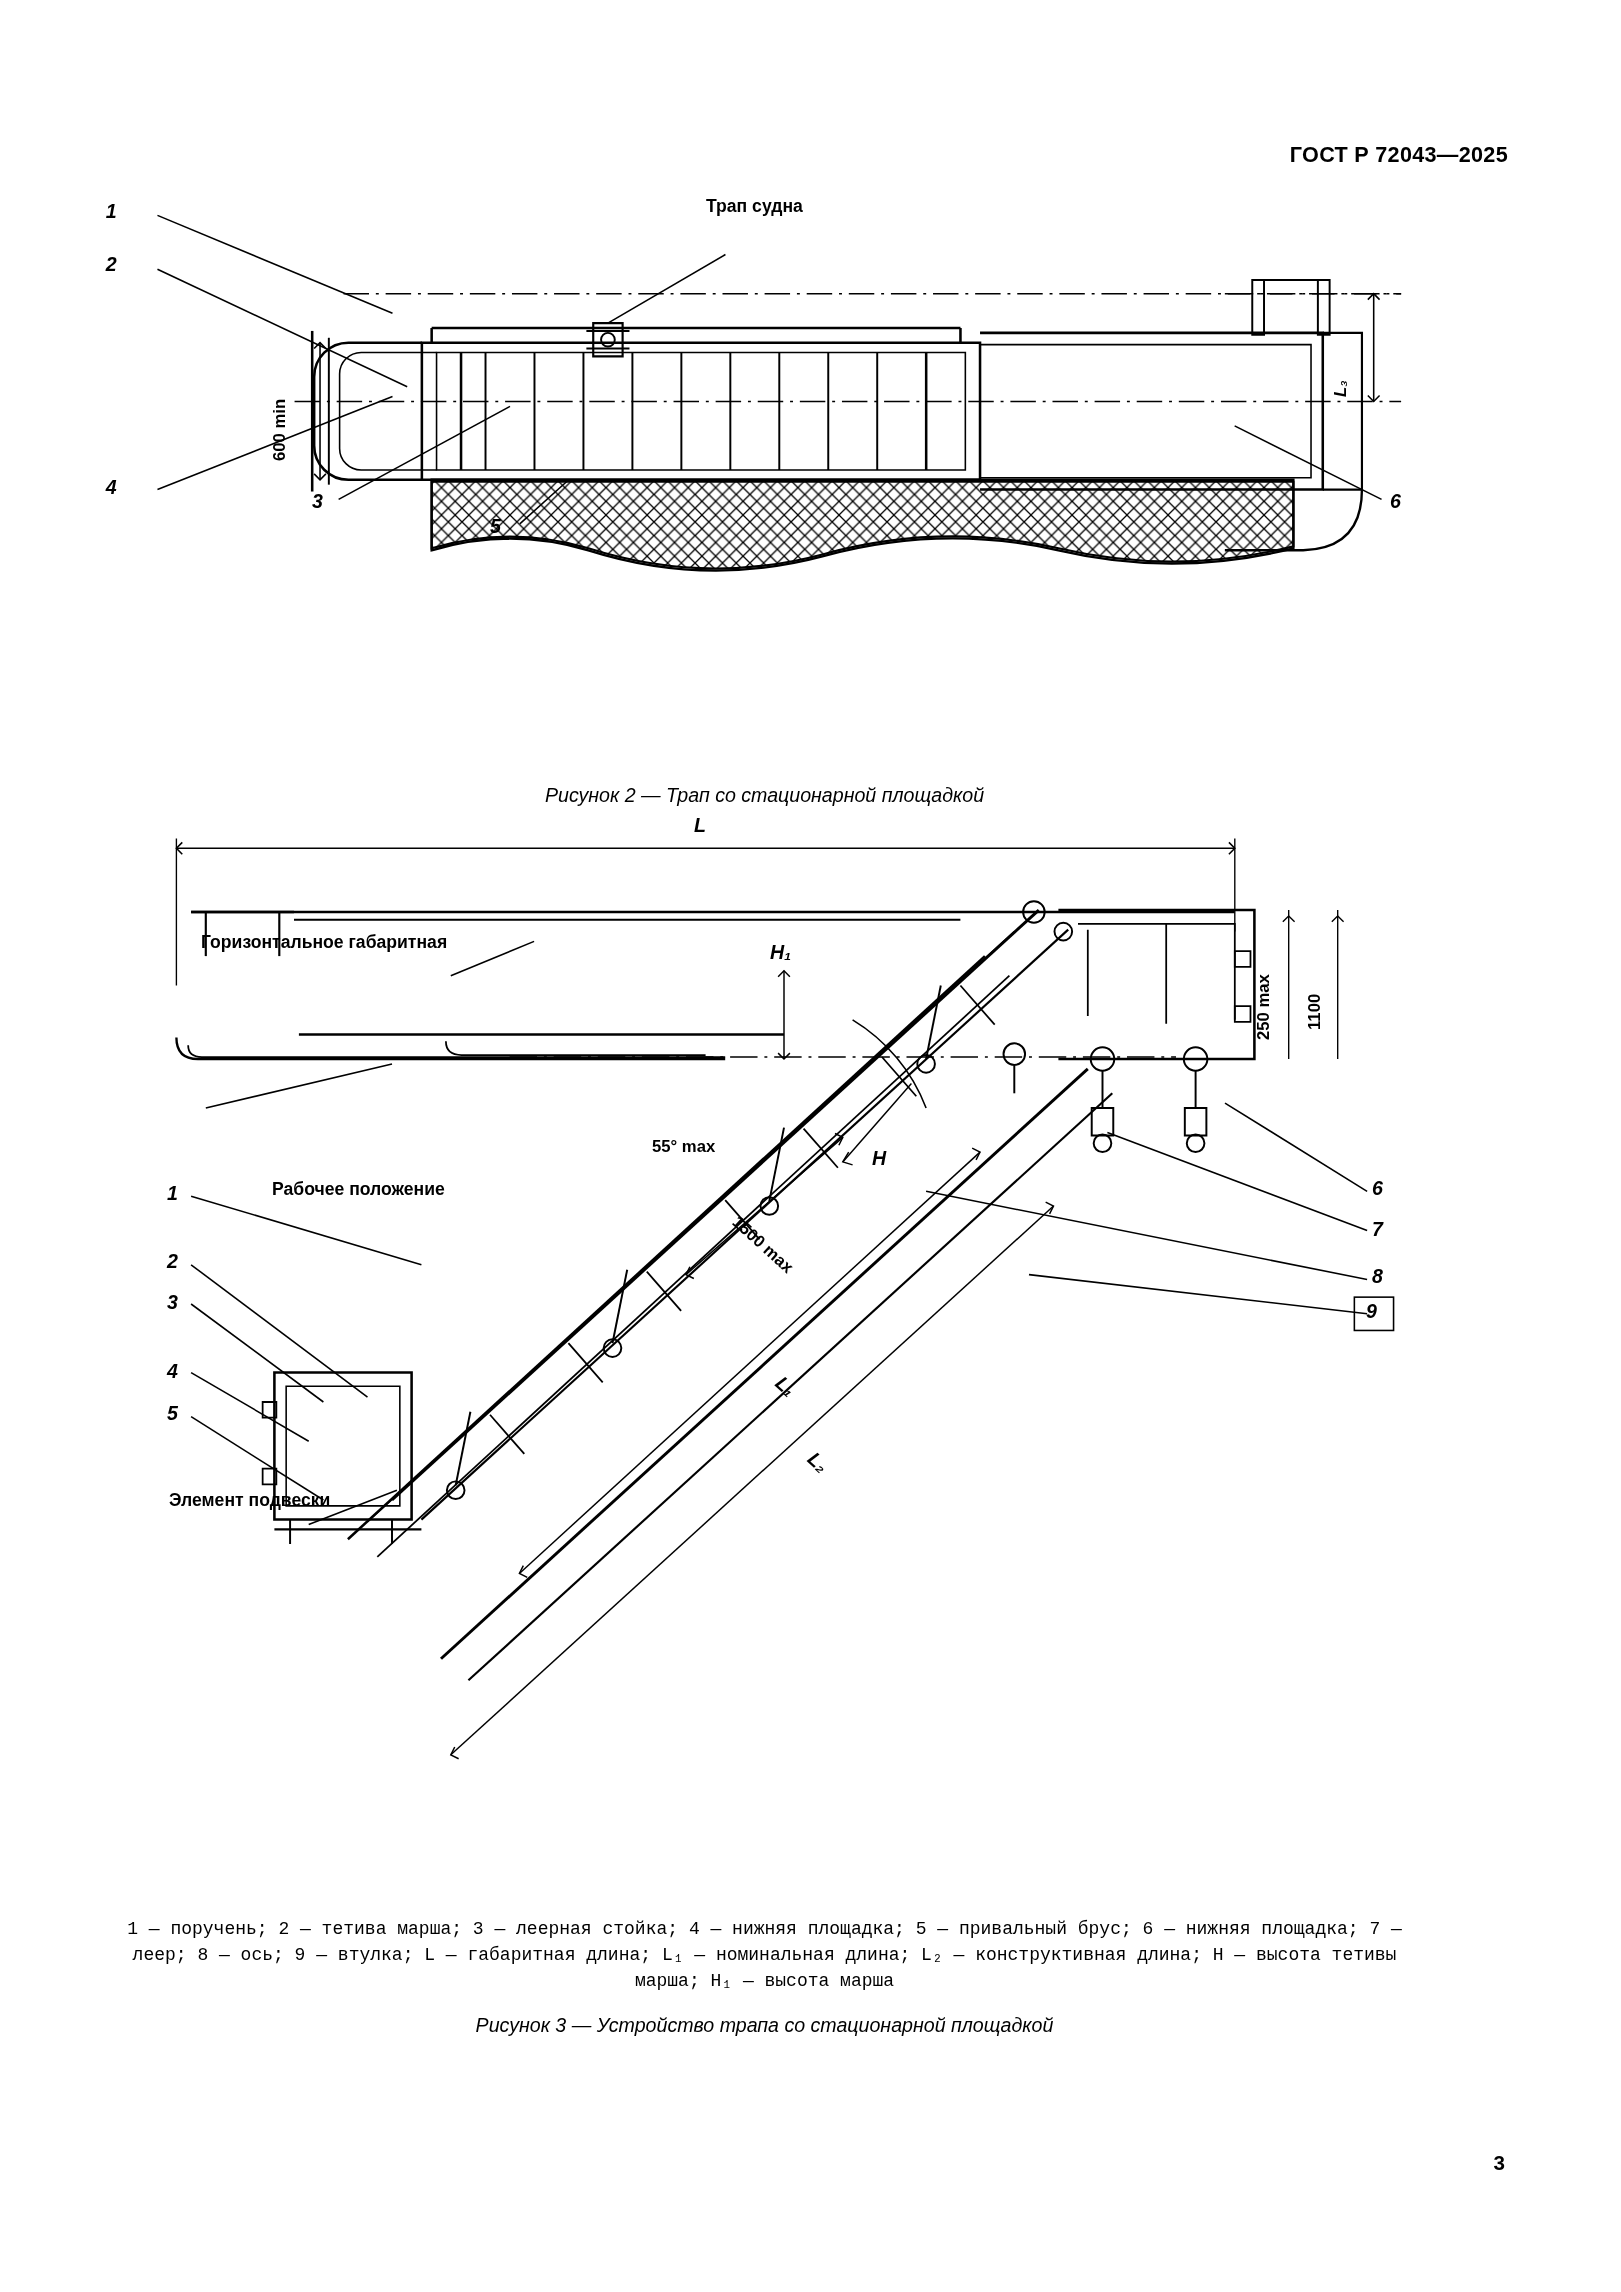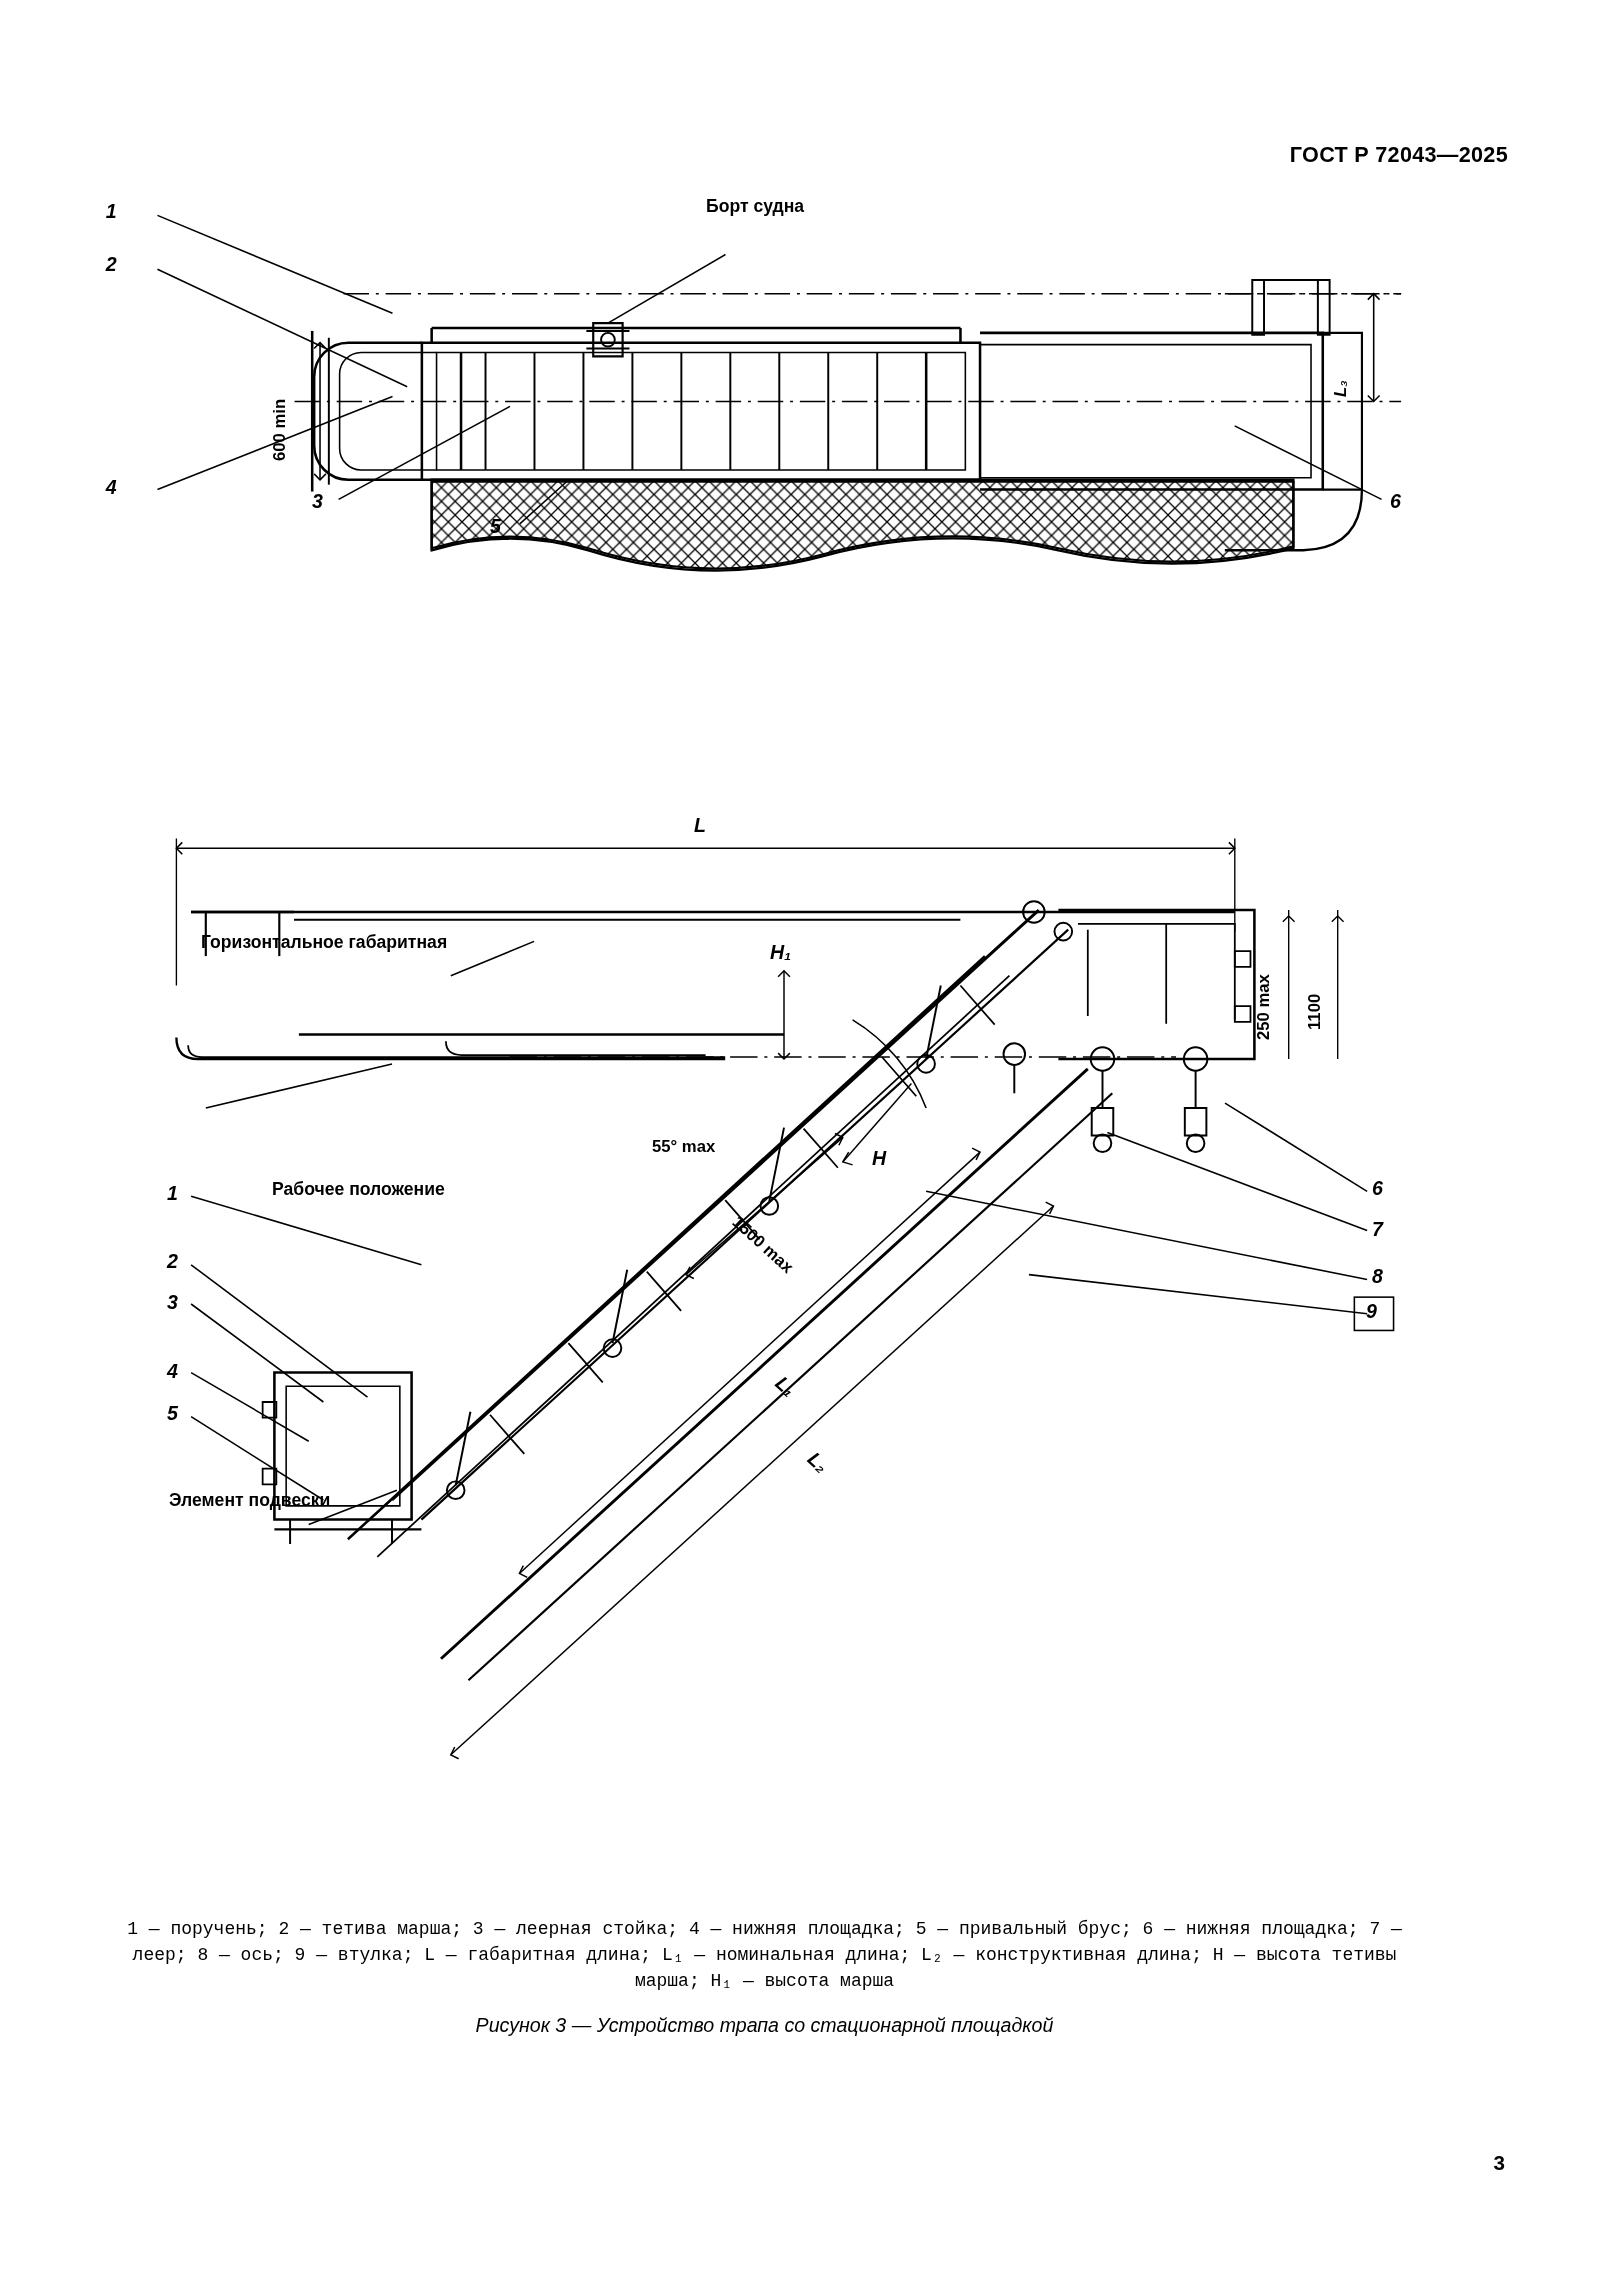--- a/index.html
+++ b/index.html
@@ -161,26 +161,27 @@
       </g>
     </svg>
 
     <div class="lbl" style="left:7.8px; top:13.7px;">1</div>
     <div class="lbl" style="left:7.8px; top:67px;">2</div>
     <div class="lbl" style="left:7.8px; top:290px;">4</div>
     <div class="lbl" style="left:214px; top:304px;">3</div>
     <div class="lbl" style="left:392px; top:329px;">5</div>
     <div class="lbl" style="left:1292px; top:304px;">6</div>
 
-    <div class="txt" style="left:608px; top:9.8px;">Борт судна</div>
+    <div class="txt" style="left:608px; top:9.8px;">Трап судна</div>
 
     <div class="dim rot90" style="left:192px; top:255px;">600 min</div>
     <div class="dim rot90" style="left:1253px; top:191px; font-style:italic;">L₃</div>
   </div>
 
+  <div class="fig-title" style="top:784px;">Рисунок 2 — Трап со стационарной площадкой</div>
 
   <div class="fig" id="figure-3">
     <svg width="1372" height="1078" viewBox="0 0 1400 1100">
       <g stroke="#000" fill="none" stroke-width="2">
 
         <path d="M80 35 H1160" stroke-width="1.6"></path>
         <path d="M86 29 L80 35 L86 41" stroke-width="1.6"></path>
         <path d="M1154 29 L1160 35 L1154 41" stroke-width="1.6"></path>
         <path d="M80 25 V175" stroke-width="1.4"></path>
         <path d="M1160 25 V120" stroke-width="1.4"></path>

